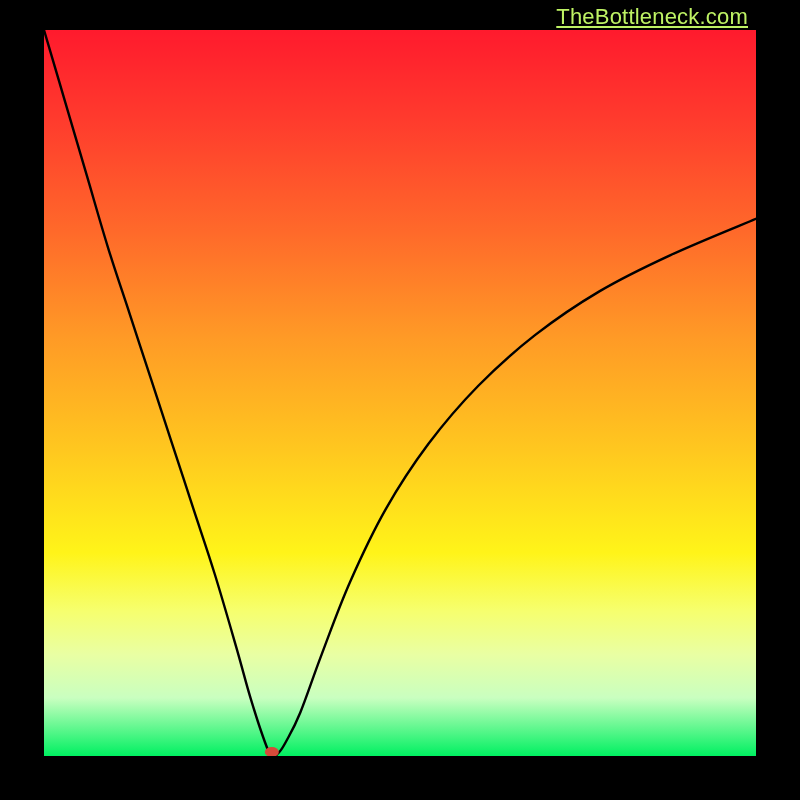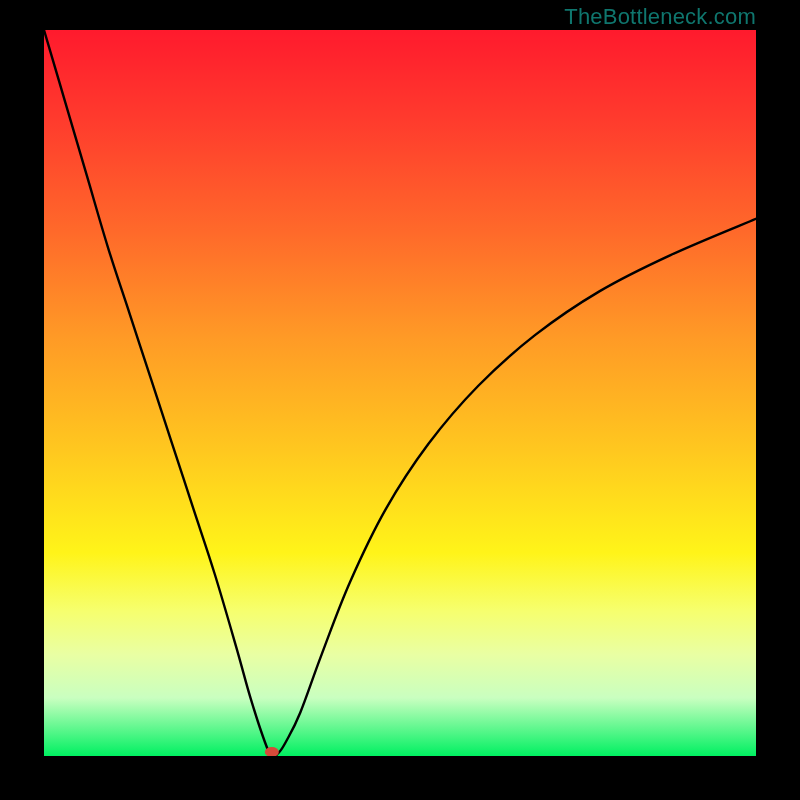--- a/index.html
+++ b/index.html
@@ -34,25 +34,26 @@
       #fff419 72%,
       #f6ff6e 80%,
       #e9ffa3 86%,
       #c9ffc0 92%,
       #00f061 100%
     );
   }
   .watermark {
     position: absolute;
     top: 4px;
-    right: 44px;
-    color: #0f766e;
+    right: 52px;
+    color: #bef264;
     font-size: 22px;
     font-weight: 500;
     letter-spacing: 0.2px;
+    text-decoration: underline;
   }
   .curve-svg {
     position: absolute;
     left: 0;
     top: 0;
     width: 712px;
     height: 726px;
   }
   .curve-path {
     fill: none;

